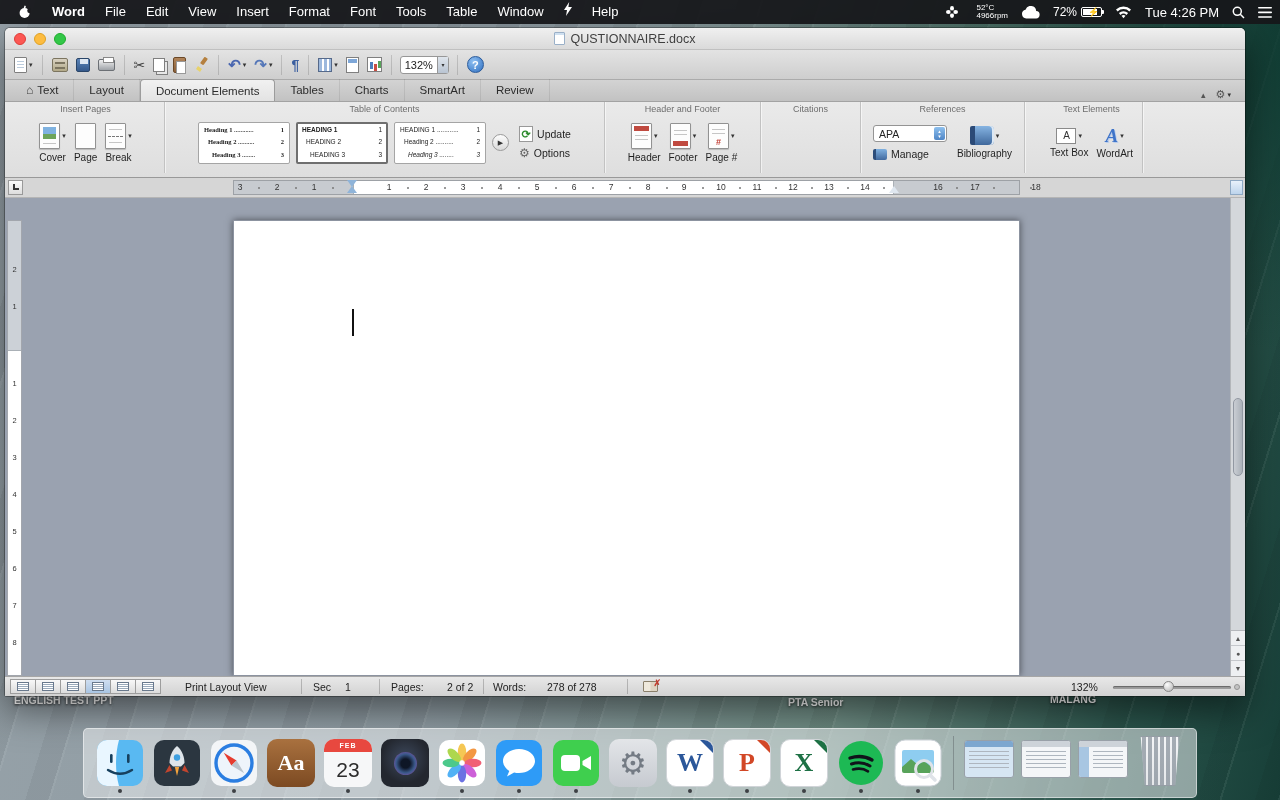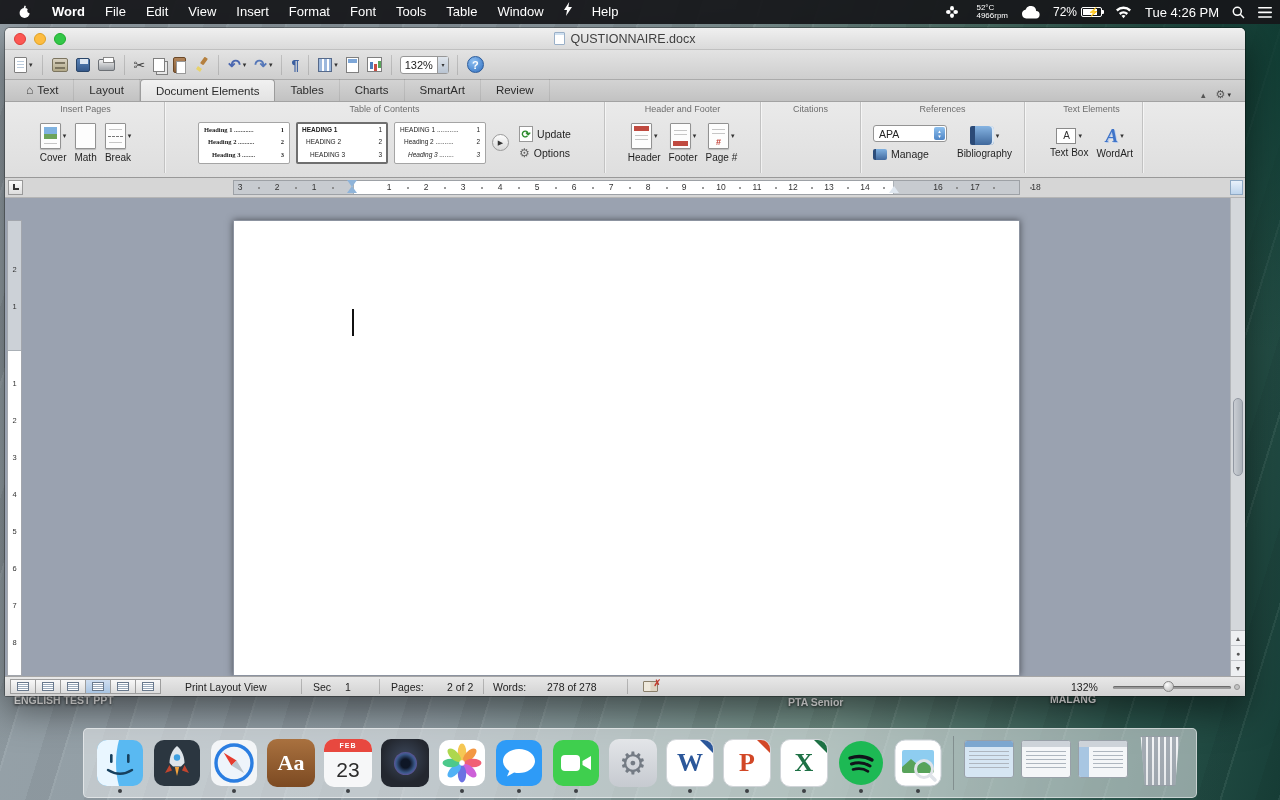--- a/index.html
+++ b/index.html
@@ -381,21 +381,21 @@
                 <span class="rl" style="bottom:4px"></span>
               </span>
               <span class="dd">▾</span>
             </div>
           <div class="rbtn-label">Cover</div>
         </div>
         <div class="rbtn">
           <div class="rbtn-top">
               <span class="rpage"></span>
             </div>
-          <div class="rbtn-label">Math</div>
+          <div class="rbtn-label">Page</div>
         </div>
         <div class="rbtn">
           <div class="rbtn-top">
               <span class="rpage">
                 <span class="rl" style="top:5px"></span>
                 <span class="break-line"></span>
                 <span class="rl" style="bottom:5px"></span>
               </span>
               <span class="dd">▾</span>
             </div>

